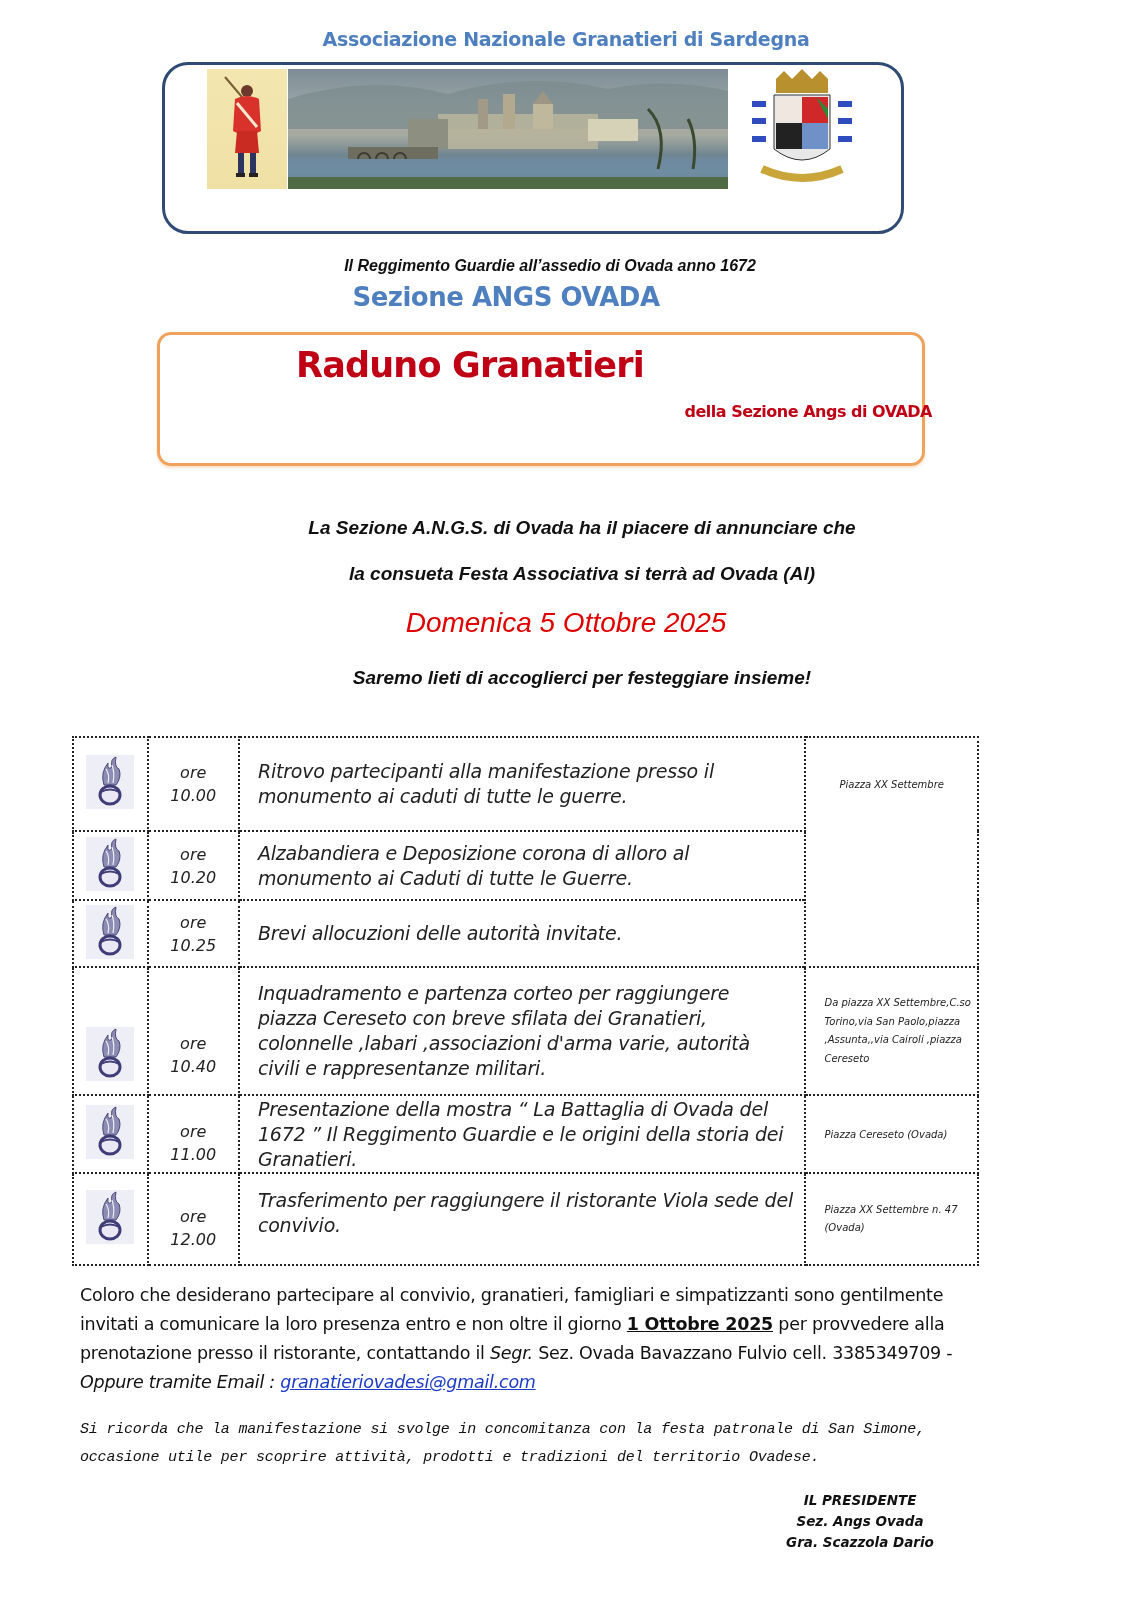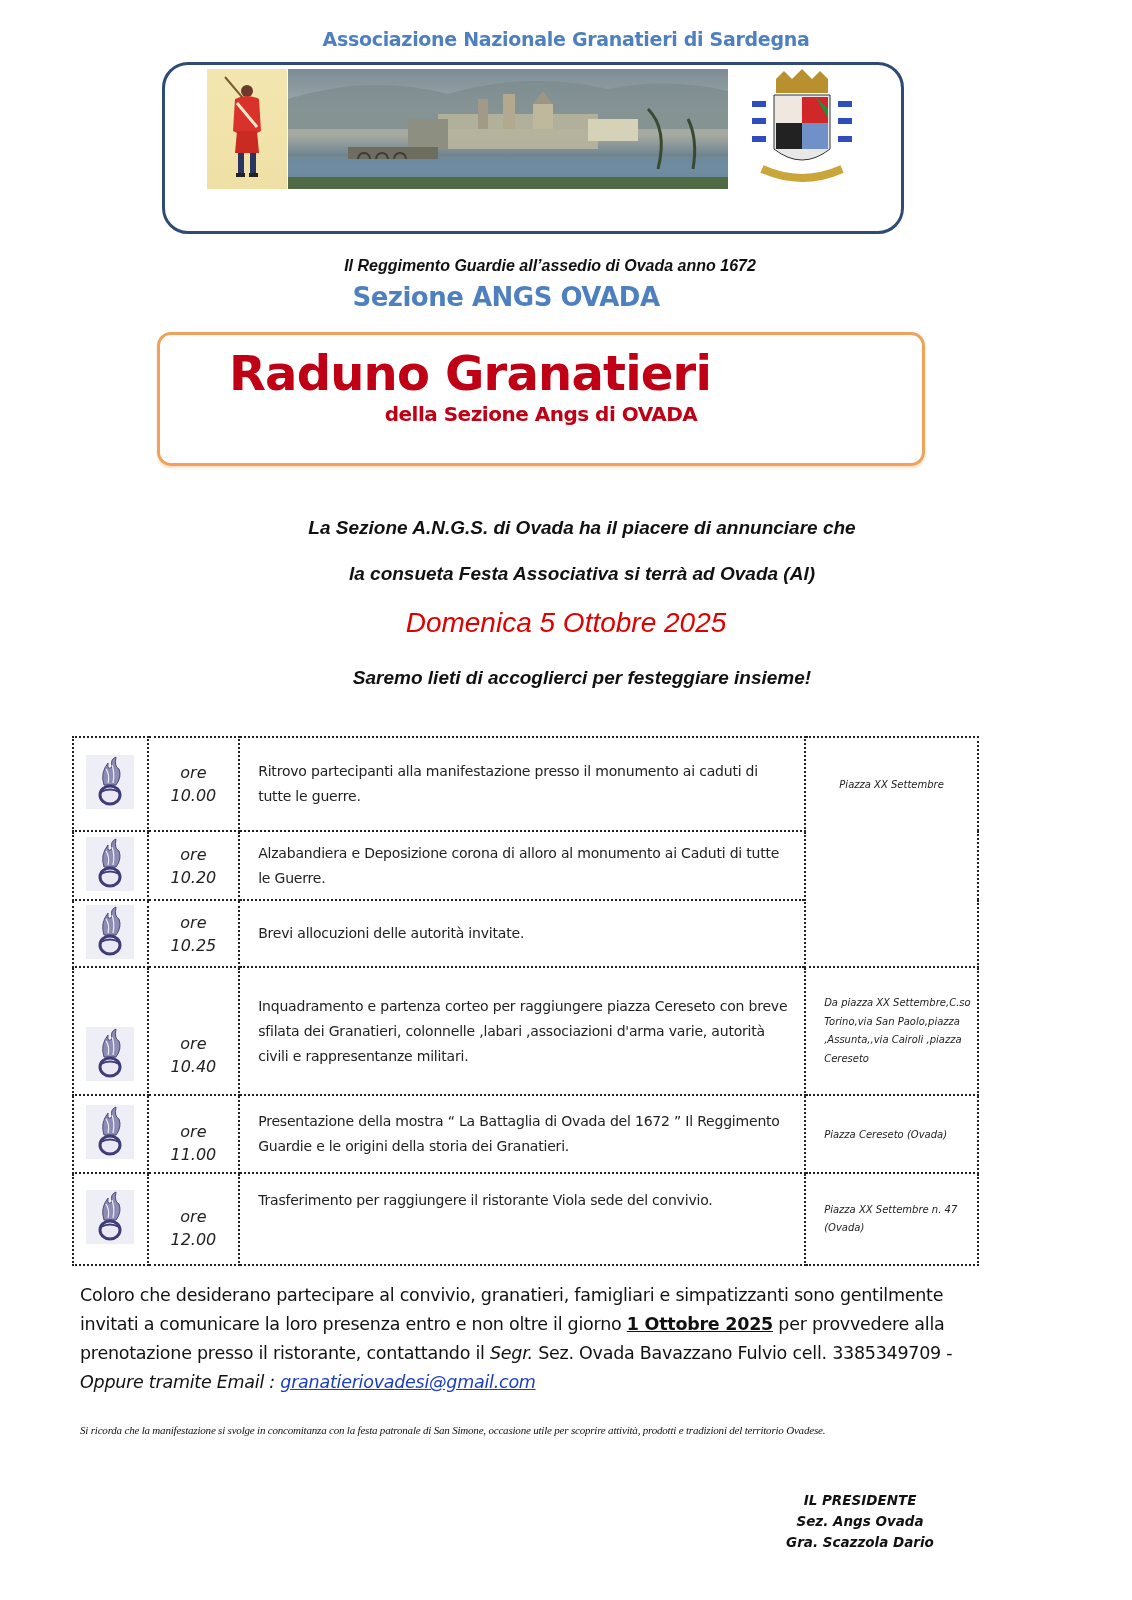--- a/index.html
+++ b/index.html
@@ -8,48 +8,48 @@
   .assoc-title { left: 0; width: 1132px; top: 28px; text-align: center; color: #4e7fbf; font-family: "DejaVu Sans", sans-serif; font-weight: bold; font-size: 19px; letter-spacing: -0.3px; }
   .banner-frame { left: 162px; top: 62px; width: 742px; height: 172px; border: 3px solid #2f4b73; border-radius: 26px; box-sizing: border-box; }
   .img-soldier { left: 207px; top: 69px; width: 80px; height: 120px; background: linear-gradient(#f3e6b0, #efe0a5); overflow: hidden; }
   .img-city { left: 288px; top: 69px; width: 440px; height: 120px; background: linear-gradient(180deg, #7d8c95 0%, #9aa6a9 30%, #a7aaa0 55%, #6f8491 72%, #8ba1ae 85%, #5c6d5a 100%); overflow: hidden; }
   .img-crest { left: 742px; top: 69px; width: 120px; height: 120px; }
   .caption { left: 0; width: 1132px; top: 257px; text-align: center; font-style: italic; font-weight: bold; font-size: 16px; color: #111; padding-left: 4px; }
   .caption span { display: inline-block; transform: translateX(-20px); }
   .section-title { left: 0; width: 980px; top: 282px; text-align: center; color: #4e7fbf; font-family: "DejaVu Sans", sans-serif; font-weight: bold; font-size: 26px; letter-spacing: -0.5px; }
   .section-title span { display:inline-block; transform: translateX(16px); }
   .raduno-frame { left: 157px; top: 332px; width: 768px; height: 134px; border: 3px solid #f0a25a; border-radius: 14px; box-sizing: border-box; box-shadow: 0 2px 3px rgba(240,162,90,0.35); }
-  .raduno-title { left: 157px; width: 626px; top: 345px; text-align: center; color: #c00014; font-family: "DejaVu Sans", sans-serif; font-weight: bold; font-size: 48px; letter-spacing: -0.8px; }
-  .raduno-sub { left: 157px; width: 768px; top: 402px; text-align: center; color: #c00014; font-family: "DejaVu Sans", sans-serif; font-weight: bold; font-size: 20px; letter-spacing: -0.5px; }
+  .raduno-title { left: 157px; width: 626px; top: 345px; text-align: center; color: #c00014; font-family: "DejaVu Sans", sans-serif; font-weight: bold; font-size: 35px; letter-spacing: -0.8px; }
+  .raduno-sub { left: 157px; width: 768px; top: 402px; text-align: right; color: #c00014; font-family: "DejaVu Sans", sans-serif; font-weight: bold; font-size: 16px; letter-spacing: -0.5px; padding-left: 7px; }
   .intro { left: 16px; width: 1132px; text-align: center; font-style: italic; font-weight: bold; font-size: 19px; color: #111; }
   .intro-1 { top: 517px; }
   .intro-2 { top: 563px; }
   .event-date { left: 0; width: 1132px; top: 607px; text-align: center; font-style: italic; font-weight: normal; font-size: 28px; color: #e00000; }
   .welcome { top: 667px; }
 
   .schedule { left: 72px; top: 736px; width: 907px; border-collapse: collapse; font-family: "DejaVu Sans", sans-serif; }
   .schedule td { border: 2px dotted #222; padding: 0; vertical-align: middle; }
   .col-icon { width: 74px; text-align: center; }
   .col-time { width: 92px; text-align: center; font-style: italic; font-size: 16px; line-height: 23px; color: #222; }
-  .col-desc { width: 560px; padding-left: 18px !important; padding-right: 10px !important; font-size: 14px; line-height: 25px; color: #222; letter-spacing: -0.2px; }
+  .col-desc { width: 560px; padding-left: 18px !important; padding-right: 10px !important; font-style: italic; font-size: 19px; line-height: 25px; color: #222; letter-spacing: -0.2px; }
   .col-place { width: 157px; padding-left: 18px !important; font-style: italic; font-size: 10px; line-height: 18.5px; color: #222; }
   .col-place.center { text-align: center; padding-left: 0 !important; }
   .grenade { display: inline-block; width: 48px; height: 54px; background: #eeeef6; }
   .row-1 td { height: 92px; }
   .row-2 td { height: 67px; }
   .row-3 td { height: 65px; }
   .row-4 td { height: 126px; }
   .row-5 td { height: 76px; }
   .row-6 td { height: 76px; }
 
   .para { left: 80px; width: 880px; font-family: "DejaVu Sans", sans-serif; font-size: 17.5px; line-height: 29px; color: #111; letter-spacing: -0.25px; }
   .para b { text-decoration: underline; }
   .para a { color: #1a3cc8; text-decoration: underline; font-style: italic; }
   .p1 { top: 1281px; }
-  .note { left: 80px; width: 880px; top: 1416px; font-family: Liberation Serif, serif; font-style: italic; font-size: 11px; line-height: 28px; color: #111; letter-spacing: -0.2px; }
+  .note { left: 80px; width: 880px; top: 1416px; font-family: Liberation Mono, monospace; font-style: italic; font-size: 15px; line-height: 28px; color: #111; letter-spacing: -0.2px; }
   .signature { left: 760px; width: 200px; top: 1490px; text-align: center; font-family: "DejaVu Sans", sans-serif; font-style: italic; font-weight: bold; font-size: 13.5px; line-height: 21px; color: #111; }
 </style>
 </head>
 <body>
 
 <div class="abs assoc-title">Associazione Nazionale Granatieri di Sardegna</div>
 
 <div class="abs banner-frame"></div>
 
 <div class="abs img-soldier">

